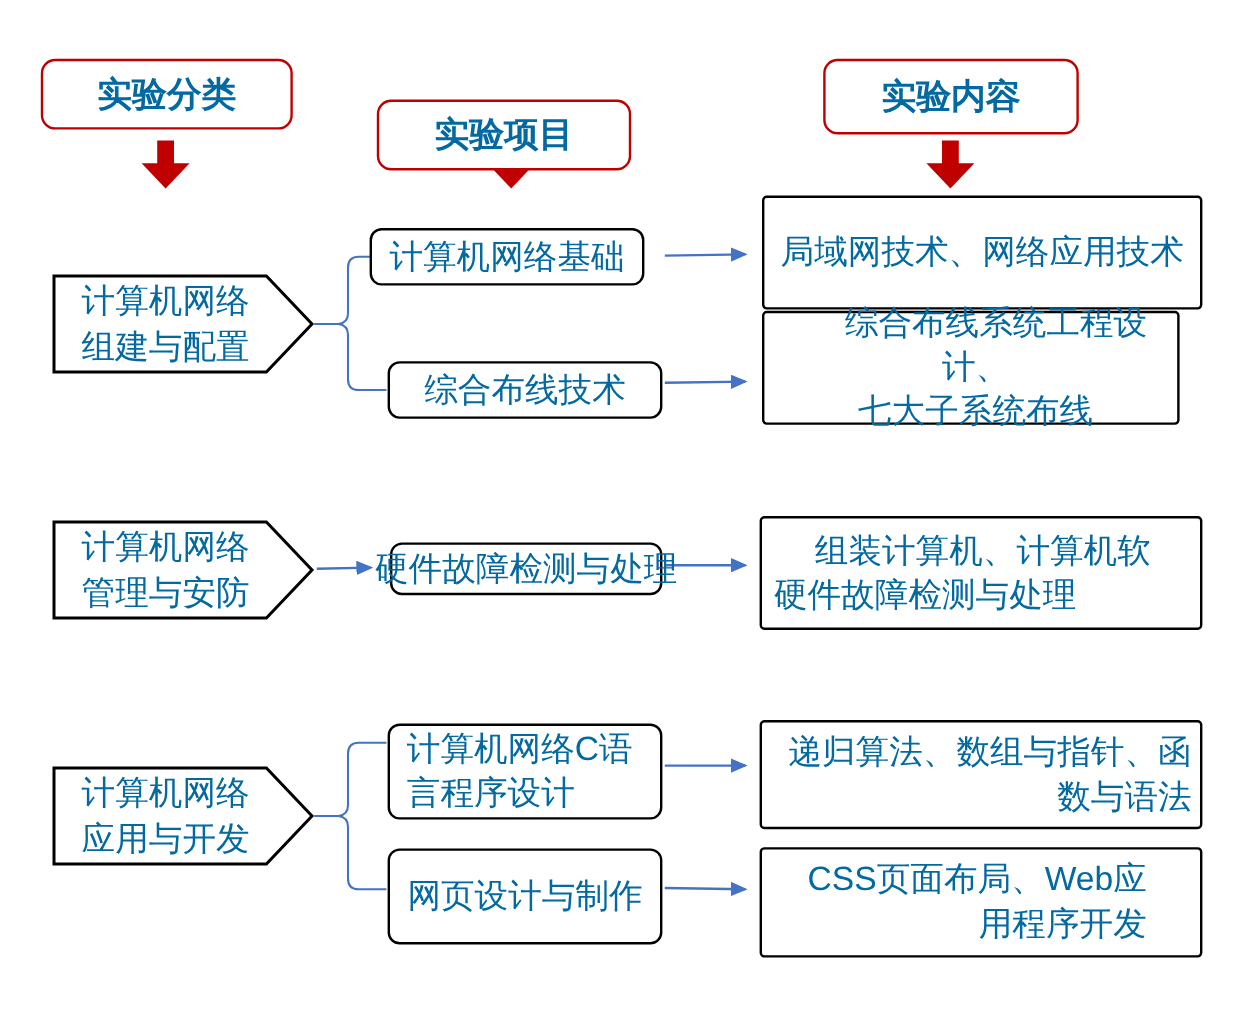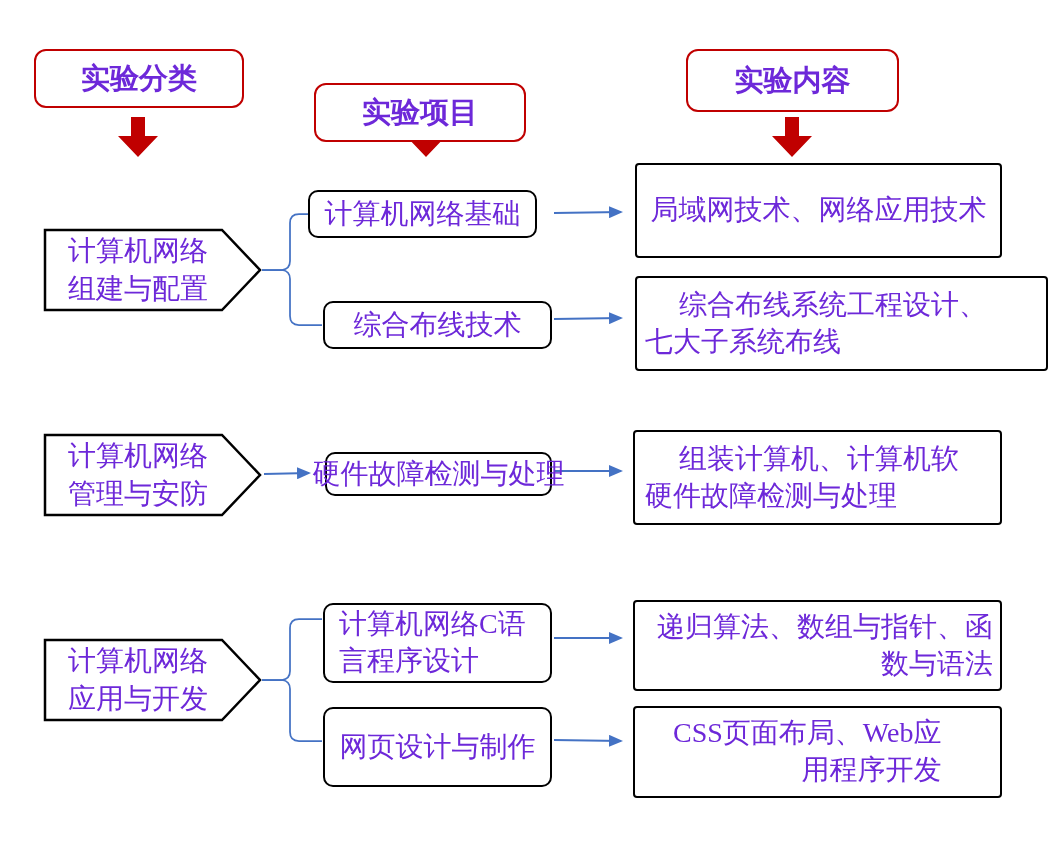--- a/index.html
+++ b/index.html
@@ -1,18 +1,18 @@
 <!DOCTYPE html>
 <html><head>
 <meta charset="utf-8">
 <style>
   html, body { margin:0; padding:0; background:#ffffff; }
   .canvas {
     position:relative; width:1050px; height:850px; background:#ffffff;
-    font-family:Liberation Serif, serif; color:#6d28d9; overflow:hidden;
+    font-family:Liberation Sans, sans-serif; color:#0369a1; overflow:hidden;
   }
   svg.overlay { position:absolute; left:0; top:0; width:1050px; height:850px; }
   .hdr {
     position:absolute; box-sizing:border-box; background:#fff;
     border:2.5px solid #C00000; border-radius:12px;
     display:flex; align-items:center; justify-content:center;
     font-size:29px; font-weight:bold;
   }
   .box {
     position:absolute; box-sizing:border-box; background:#fff;
@@ -113,21 +113,21 @@
     <span class="label">计算机网络C语
 言程序设计</span>
   </div>
   <div class="box mid center" style="left:323px; top:707px; width:229px; height:80px;">
     <span class="label nowrap">网页设计与制作</span>
   </div>
 
   <div class="box content center" style="left:635px; top:163px; width:367px; height:95px;">
     <span class="label nowrap">局域网技术、网络应用技术</span>
   </div>
-  <div class="box content ind-lg pl8" style="left:635px; top:276px; width:413px; height:95px;">
+  <div class="box content ind-lg pl8" style="left:635px; top:259px; width:348px; height:95px;text-align:center;">
     <span class="label">综合布线系统工程设计、
 七大子系统布线</span>
   </div>
   <div class="box content ind-lg pl10" style="left:633px; top:430px; width:369px; height:95px;">
     <span class="label">组装计算机、计算机软
 硬件故障检测与处理</span>
   </div>
   <div class="box content ind-sm pl8" style="left:633px; top:600px; width:369px; height:91px;">
     <span class="label">递归算法、数组与指针、函
 数与语法</span>

